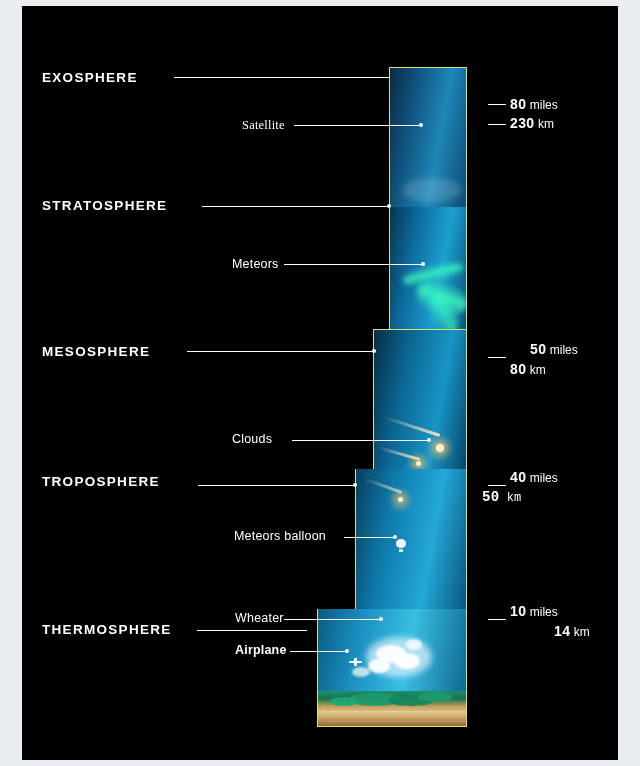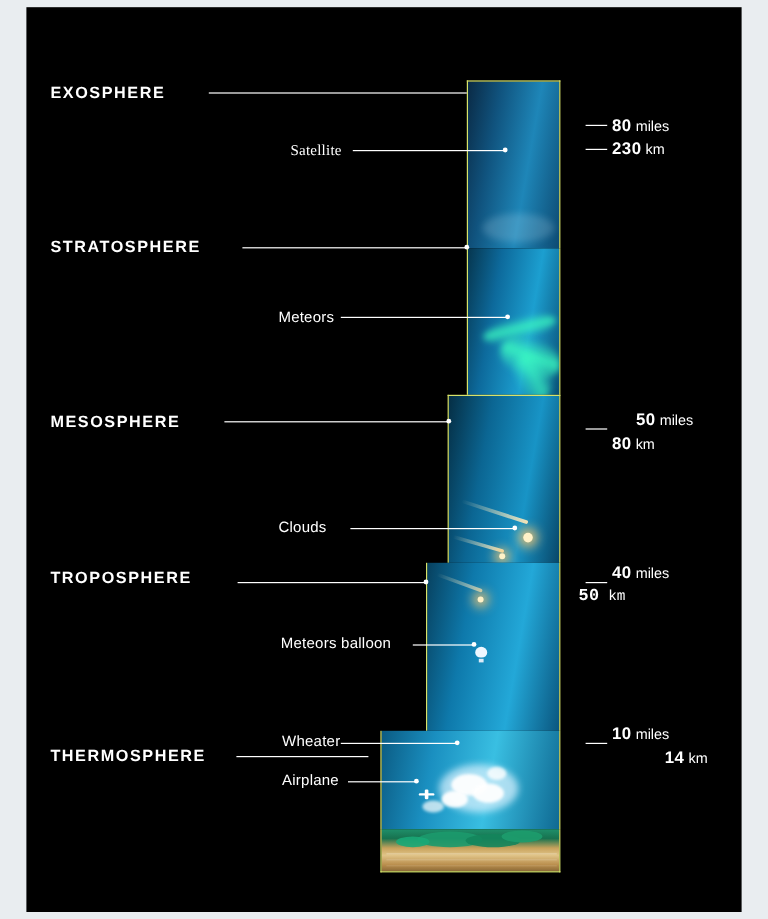--- a/index.html
+++ b/index.html
@@ -328,21 +328,21 @@
       <div class="dot" style="left:371px; top:529px;"></div>
     </div>
 
     <div>
       <div class="feature-label" style="left:213px; top:605px;">Wheater</div>
       <div class="lead" style="left:262px; top:613px; width:98px;"></div>
       <div class="dot" style="left:357px; top:611px;"></div>
     </div>
 
     <div>
-      <div class="feature-label" style="left:213px; top:637px;">Airplane</div>
+      <div class="feature-label" style="left:213px; top:637px;font-weight:bold;">Airplane</div>
       <div class="lead" style="left:268px; top:645px; width:58px;"></div>
       <div class="dot" style="left:323px; top:643px;"></div>
     </div>
 
     <div>
       <div class="alt-tick" style="left:466px; top:98px;"></div>
       <div class="alt" style="left:488px; top:90px;">
         <b>80</b>
         <span>miles</span>
       </div>

